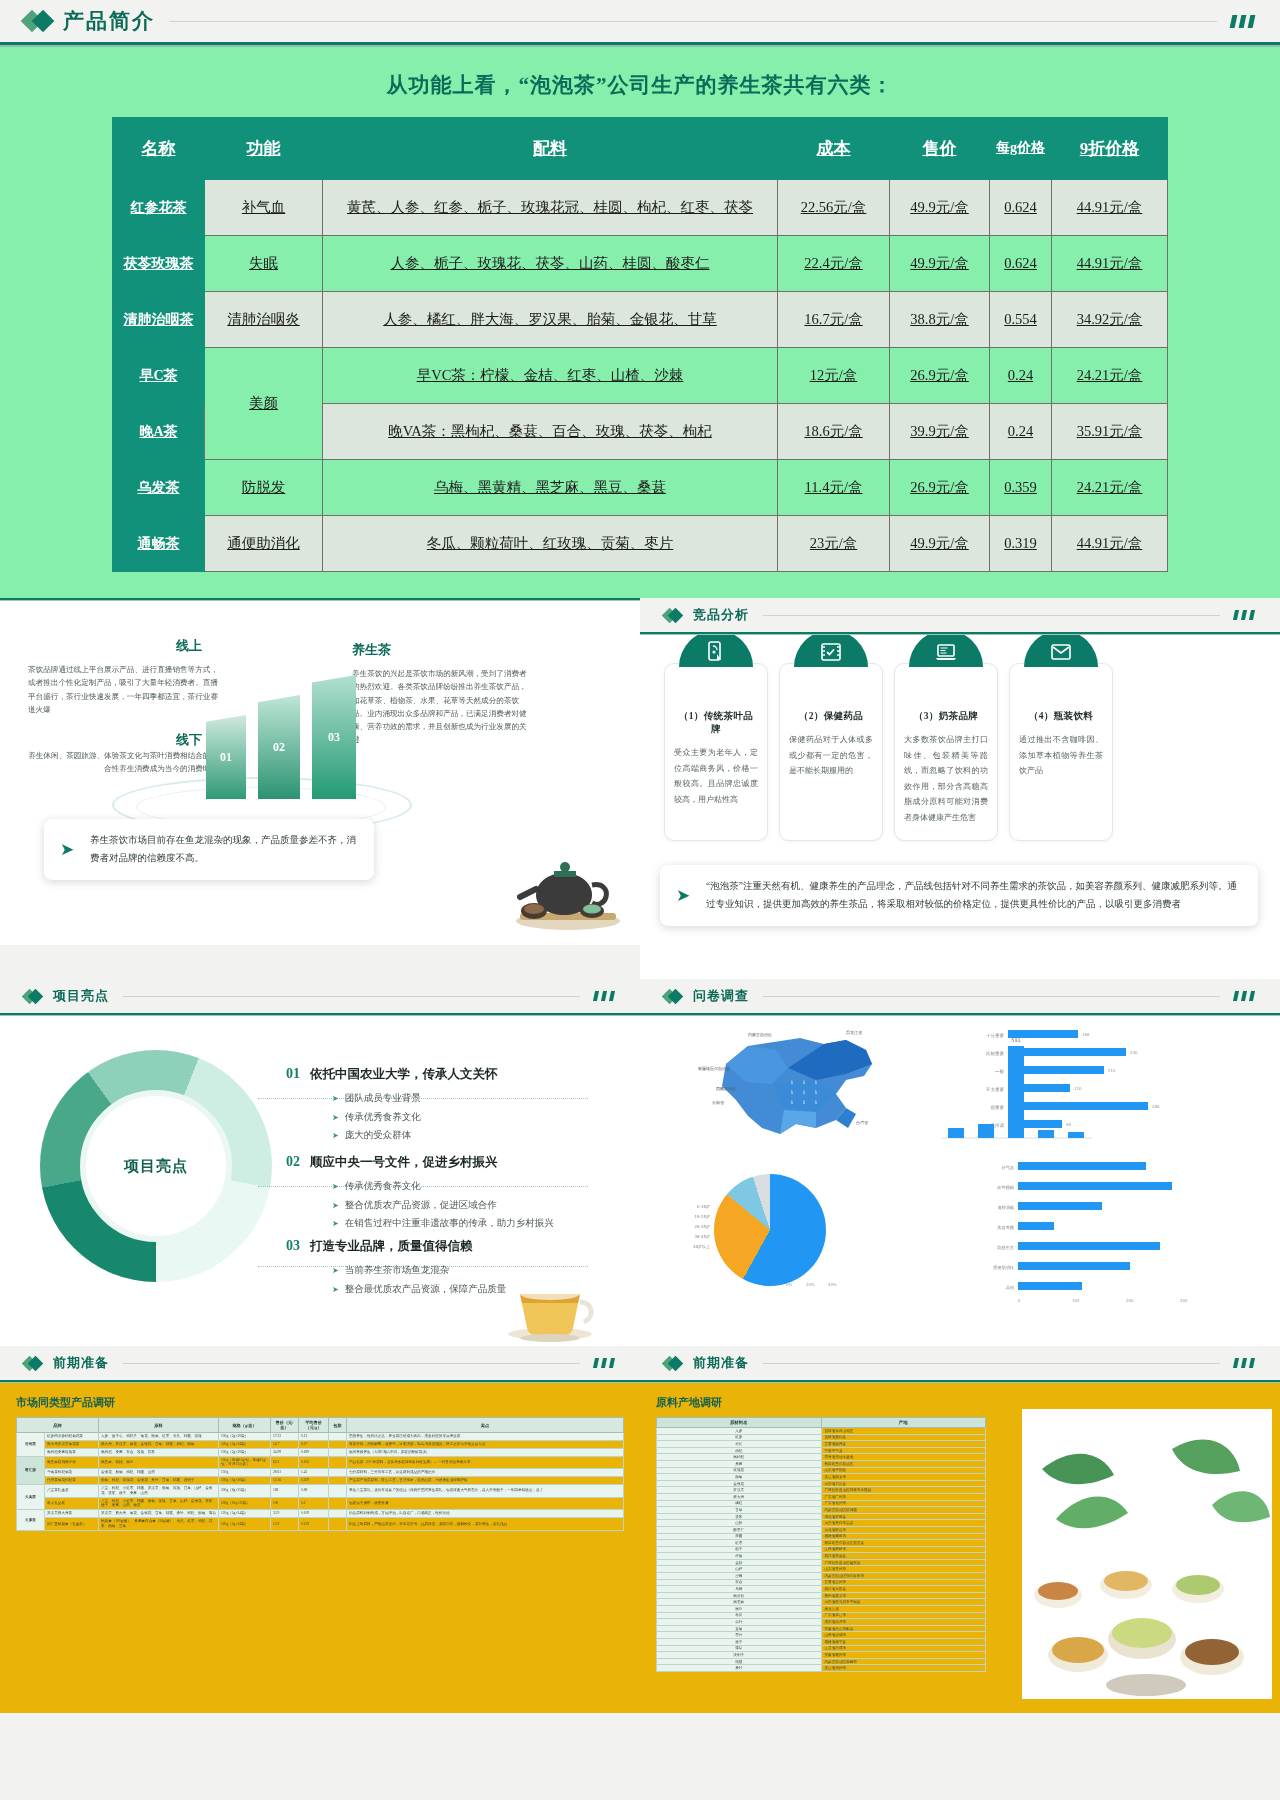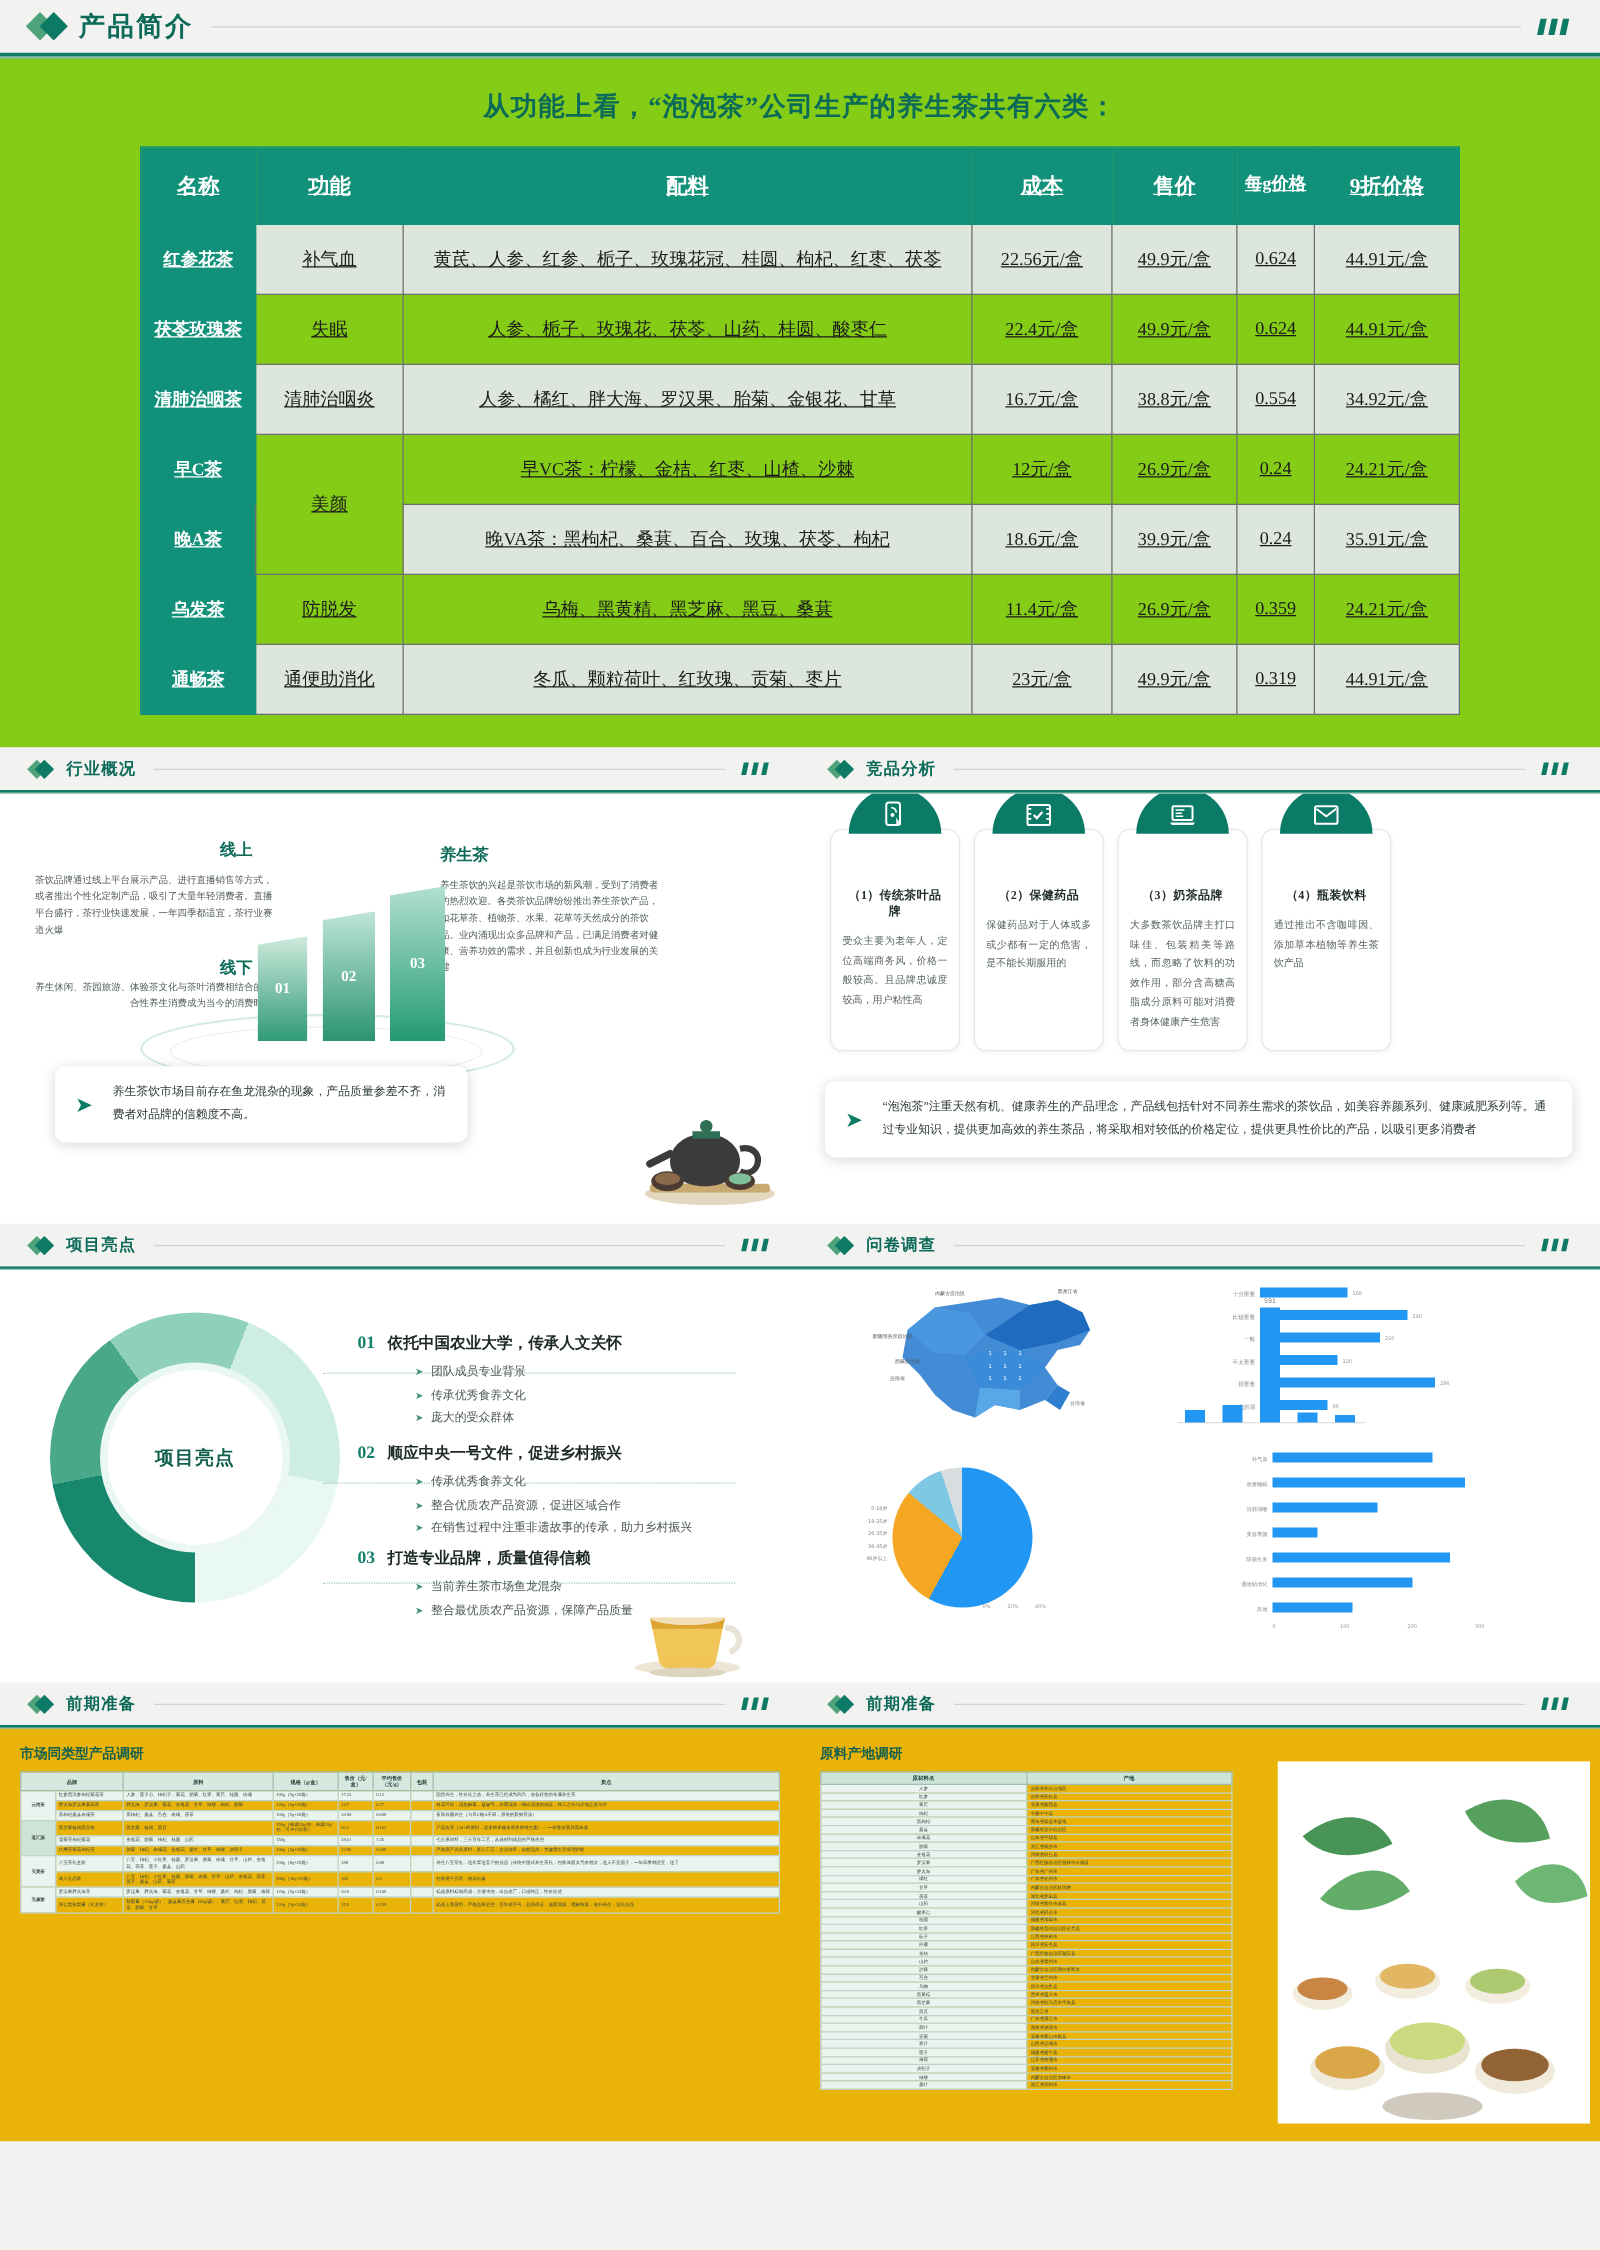--- a/index.html
+++ b/index.html
@@ -130,21 +130,21 @@
     <span class="sec-title">产品简介</span>
     <span class="sec-line"></span>
     <span class="sec-ticks">
         <i></i>
         <i></i>
         <i></i>
       </span>
   </div>
   <div class="rule"></div>
 
-  <div style="background:#84cc16;padding-bottom:26px;">
+  <div style="background:#86efac;padding-bottom:26px;">
     <div class="tbl-title">从功能上看，“泡泡茶”公司生产的养生茶共有六类：</div>
     <table class="prod">
       <colgroup>
           <col class="c-nm">
           <col class="c-fn">
           <col class="c-ing">
           <col class="c-cost">
           <col class="c-price">
           <col class="c-gram">
           <col class="c-disc">
@@ -222,33 +222,20 @@
           <td>49.9元/盒</td>
           <td>0.319</td>
           <td>44.91元/盒</td>
         </tr>
       </tbody>
     </table>
   </div>
 
   <div class="cols">
     <div class="col">
-      <div class="sec-head small">
-        <span class="diamonds">
-            <i class="dia a"></i>
-            <i class="dia b"></i>
-          </span>
-        <span class="sec-title">行业概况</span>
-        <span class="sec-line"></span>
-        <span class="sec-ticks">
-            <i></i>
-            <i></i>
-            <i></i>
-          </span>
-      </div>
       <div class="rule thin"></div>
       <div class="panel-body">
         <div class="io-wrap">
           <div class="io-lbl on">线上</div>
           <div class="io-lbl off">线下</div>
           <div class="io-lbl ys">养生茶</div>
           <div class="io-text l">茶饮品牌通过线上平台展示产品、进行直播销售等方式，或者推出个性化定制产品，吸引了大量年轻消费者。直播平台盛行，茶行业快速发展，一年四季都适宜，茶行业赛道火爆</div>
           <div class="io-text l2">养生休闲、茶园旅游、体验茶文化与茶叶消费相结合的综合性养生消费成为当今的消费时尚</div>
           <div class="io-text r">养生茶饮的兴起是茶饮市场的新风潮，受到了消费者的热烈欢迎。各类茶饮品牌纷纷推出养生茶饮产品，如花草茶、植物茶、水果、花草等天然成分的茶饮品。业内涌现出众多品牌和产品，已满足消费者对健康、营养功效的需求，并且创新也成为行业发展的关键</div>
           <div class="ellipse"></div>

